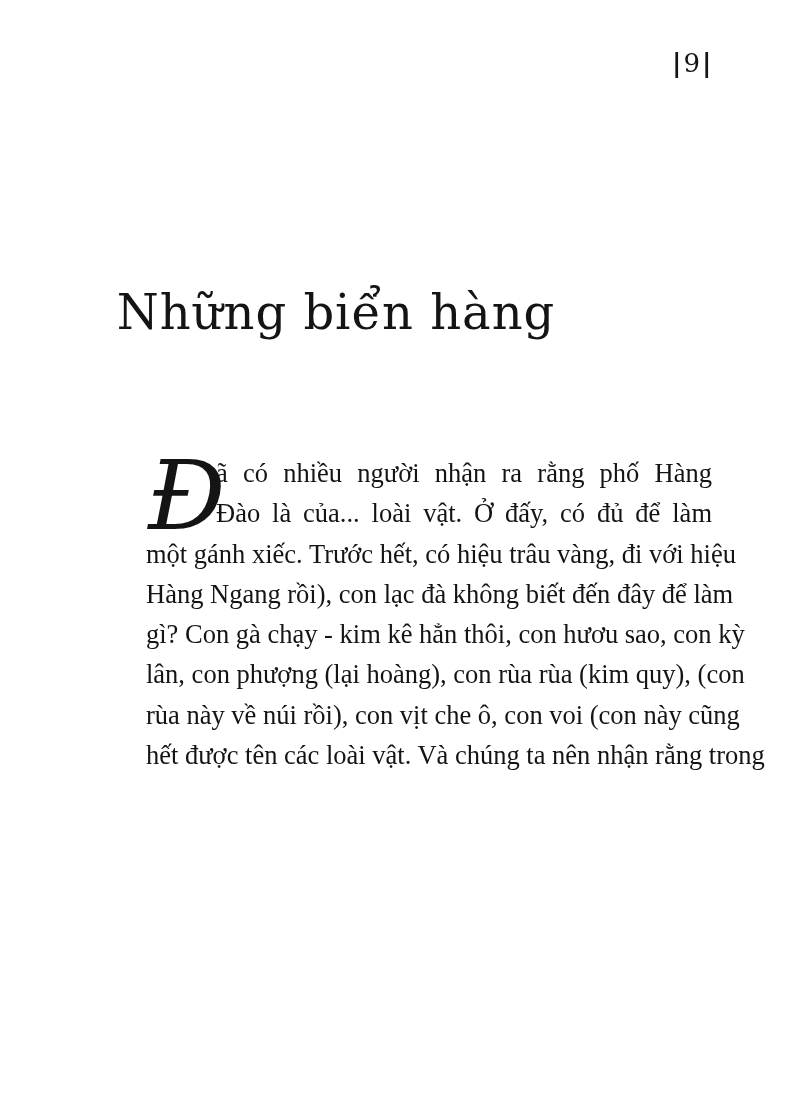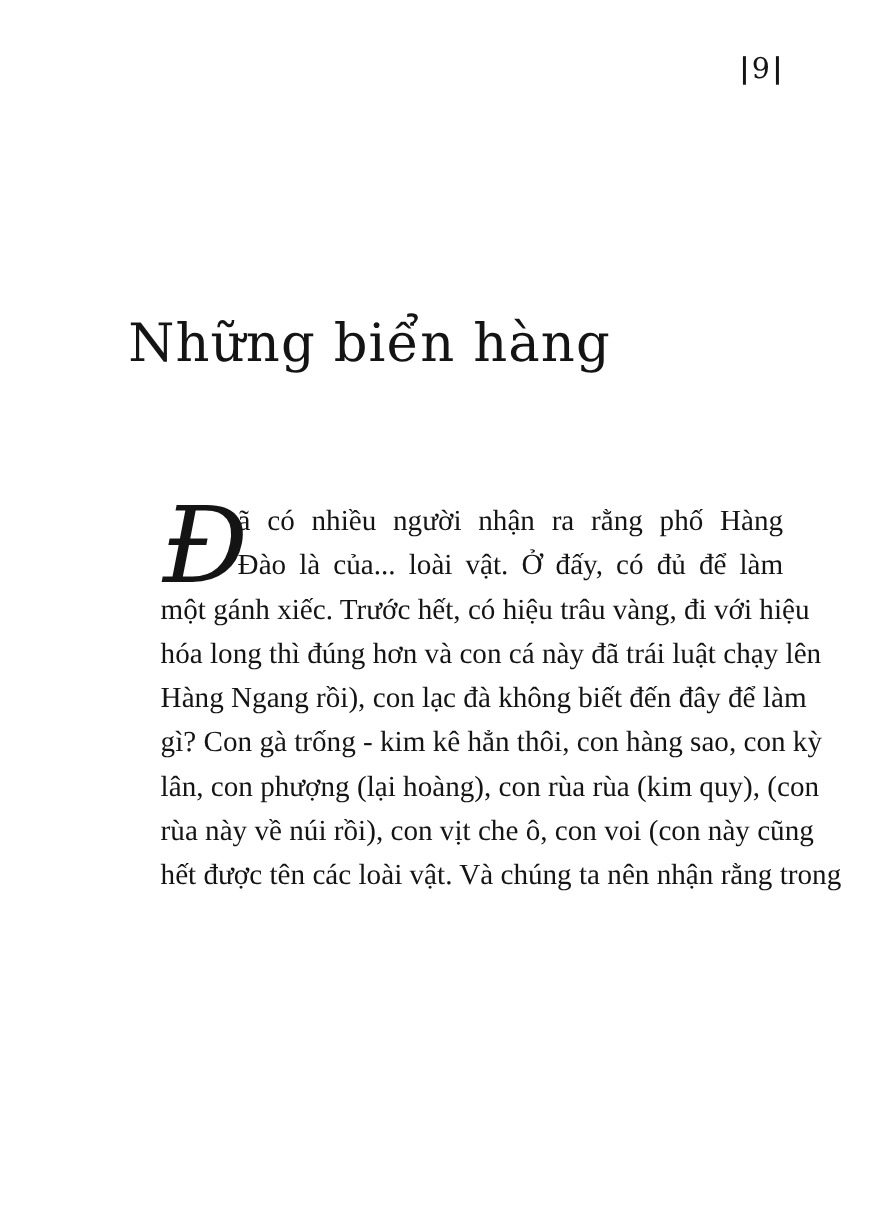--- a/index.html
+++ b/index.html
@@ -40,19 +40,18 @@
   <span class="bar">|</span><span>9</span><span class="bar">|</span>
 </div>
 
 <h1 class="chapter-title" style="margin:0;font-weight:normal;">Những biển hàng</h1>
 
 <div class="body-text">
   <span class="dropcap">Đ</span>
   <div class="line indent">ã có nhiều người nhận ra rằng phố Hàng</div>
   <div class="line indent">Đào là của... loài vật. Ở đấy, có đủ để làm</div>
   <div class="line">một gánh xiếc. Trước hết, có hiệu trâu vàng, đi với hiệu</div>
-  <div class="line">hóa long thì đúng hơn và con cá này đã trái luật chạy lên</div>
   <div class="line">Hàng Ngang rồi), con lạc đà không biết đến đây để làm</div>
-  <div class="line">gì? Con gà trống - kim kê hẳn thôi, con hàng sao, con kỳ</div>
+  <div class="line">gì? Con gà chạy - kim kê hẳn thôi, con hươu sao, con kỳ</div>
   <div class="line">lân, con phượng (lại hoàng), con rùa rùa (kim quy), (con</div>
   <div class="line">rùa này về núi rồi), con vịt che ô, con voi (con này cũng</div>
   <div class="line last">hết được tên các loài vật. Và chúng ta nên nhận rằng trong</div>
 </div>
 
 </body></html>

